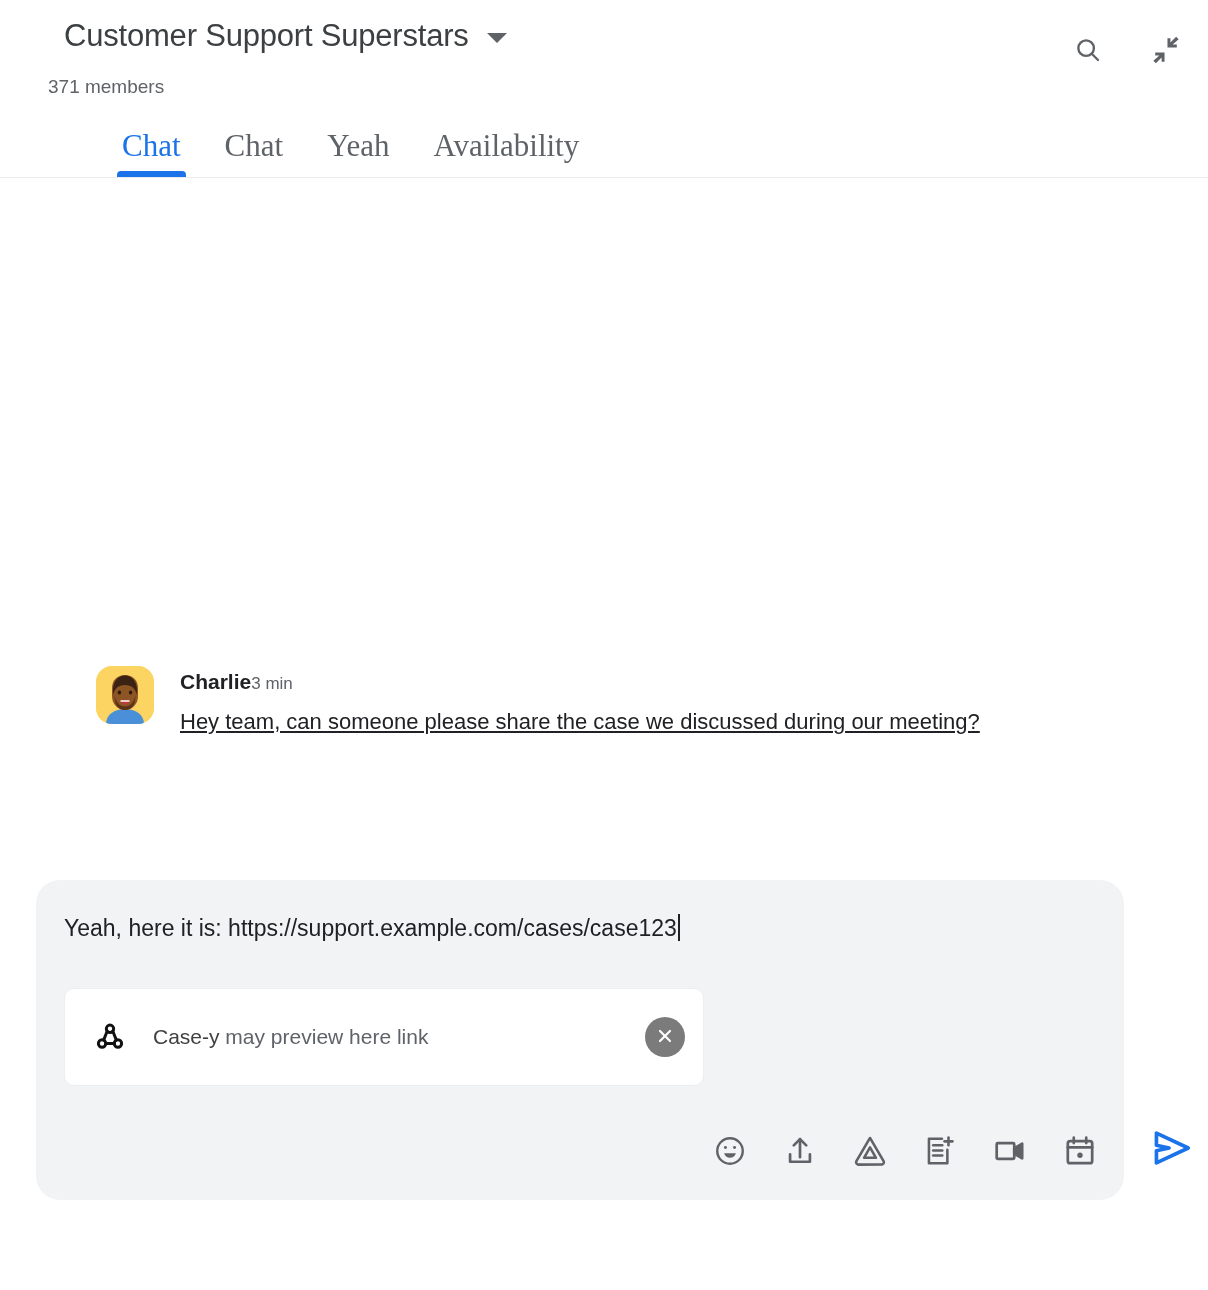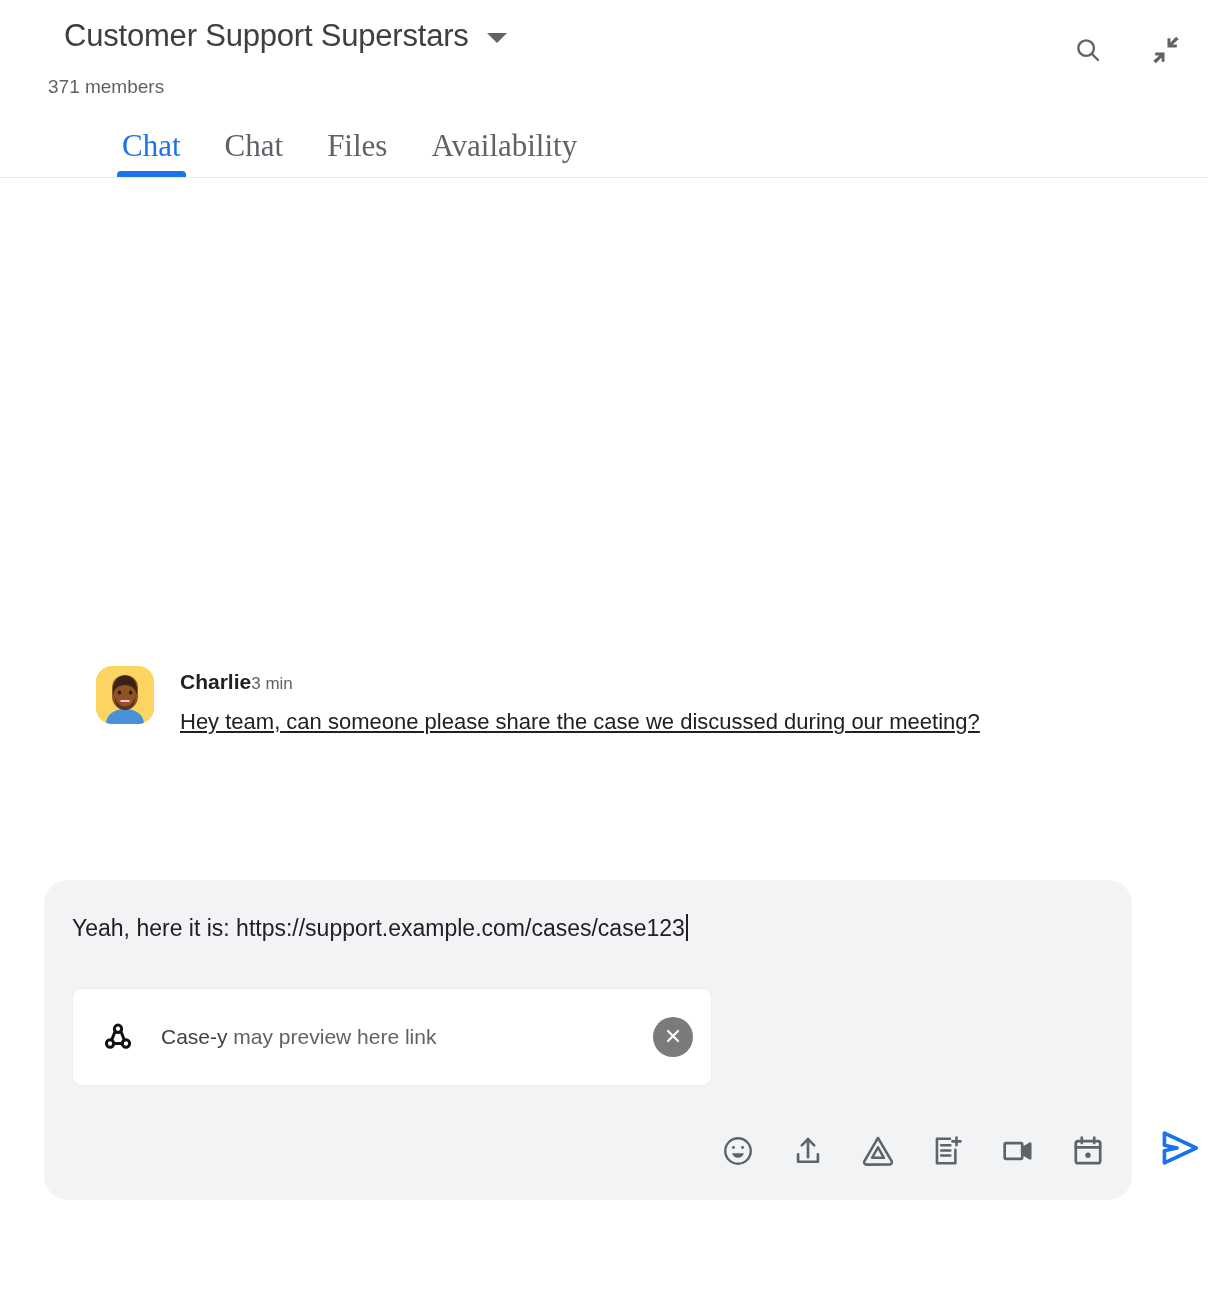--- a/index.html
+++ b/index.html
@@ -146,25 +146,24 @@
     font-size: 22px;
     color: #202124;
     line-height: 40px;
     max-width: 900px;
     text-decoration: underline;
   }
 
   
   .composer-wrap {
     position: absolute;
-    left: 16px; right: 0;
+    left: 8px; right: 0;
     top: 880px;
     display: flex;
     align-items: flex-end;
-    justify-content: space-between;
   }
   .composer {
     margin-left: 28px;
     width: 1088px;
     background: #f1f3f4;
     border-radius: 24px;
     padding: 32px 28px 28px 28px;
     min-height: 320px;
     position: relative;
   }
@@ -278,21 +277,21 @@
             <path d="M21.5 3.9 19.6 2l-4.3 4.3V3.1h-2.2v7h7V7.9H17l4.5-4z"></path>
             <path d="M2.5 20.1 4.4 22l4.3-4.3v3.2h2.2v-7h-7v2.2H7l-4.5 4z"></path>
           </svg>
         </span>
       </button>
     </div>
 
     <div class="tabs">
       <button class="tab active">Chat</button>
       <button class="tab">Chat</button>
-      <button class="tab">Files</button>
+      <button class="tab">Yeah</button>
       <button class="tab">Availability</button>
     </div>
   </div>
 
   <div class="messages">
     <div class="message">
       <div class="avatar">
         <svg viewBox="0 0 58 58">
           <rect x="0" y="0" width="58" height="58" rx="16" fill="#fcd462"></rect>
           <path d="M10 58c0-9.4 8.5-15 19-15s19 5.6 19 15z" fill="#4a90d9"></path>

